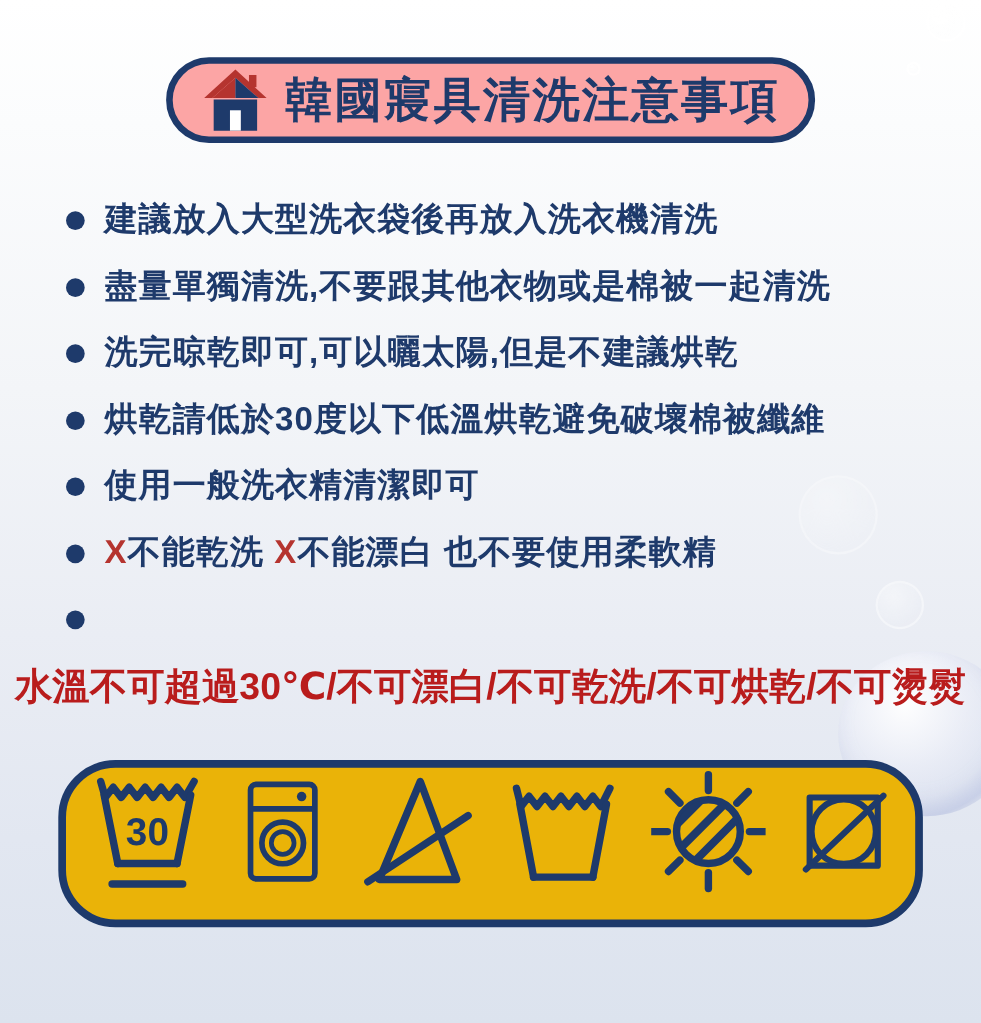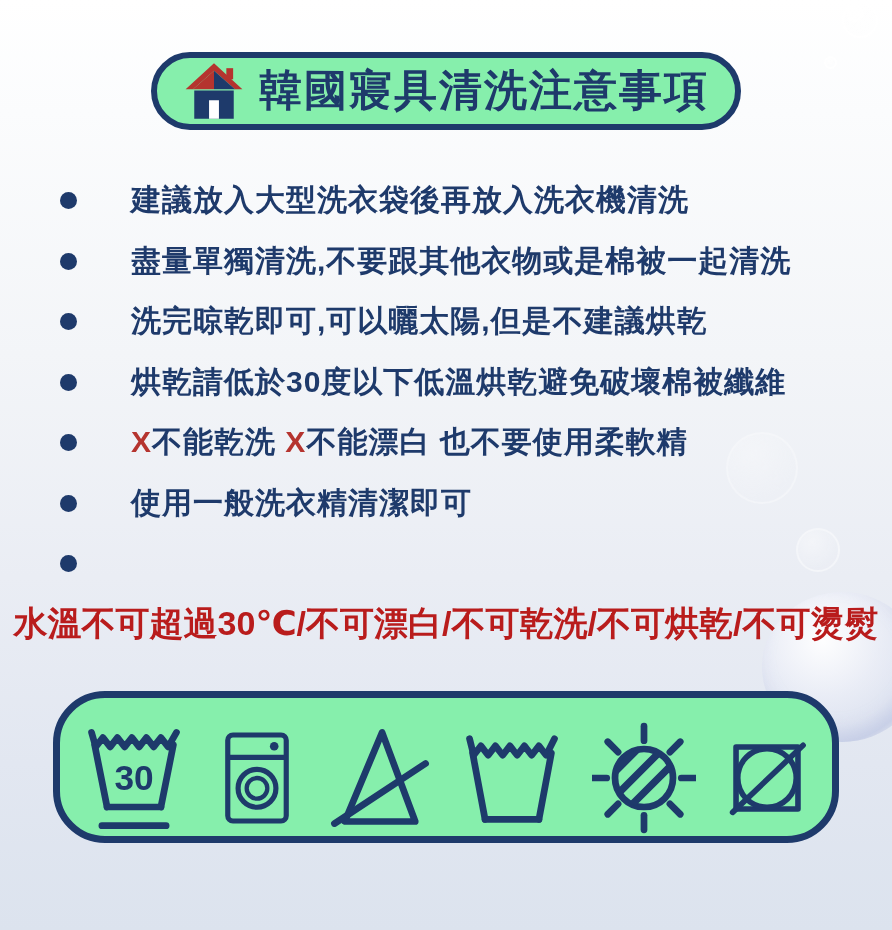--- a/index.html
+++ b/index.html
@@ -25,21 +25,21 @@
   .bubble-tr1 { left: 842px; top: 2px; width: 36px; height: 36px; }
   .bubble-tr2 { left: 824px; top: 56px; width: 13px; height: 13px; }
   .bubble-m1 { left: 726px; top: 432px; width: 72px; height: 72px; opacity: .35; }
   .bubble-m2 { left: 796px; top: 528px; width: 44px; height: 44px; opacity: .5; }
 
   
   .banner {
     position: relative;
     width: 590px; height: 78px;
     margin: 52px auto 0 auto;
-    background: #86efac;
+    background: #fca5a5;
     border: 6px solid #1e3a6b;
     border-radius: 42px;
     display: flex; align-items: center; justify-content: center;
     gap: 14px;
     z-index: 2;
   }
   .banner-title {
     color: #1e3a6b;
     font-size: 43px; font-weight: 900; letter-spacing: 2px;
     white-space: nowrap;
@@ -59,44 +59,43 @@
   .dot {
     width: 17px; height: 17px; border-radius: 50%;
     background: #1e3a6b; flex: 0 0 auto;
     margin: 8px 18px 0 0;
   }
   .btext {
     color: #1e3a6b;
     font-size: 30px; font-weight: 700; letter-spacing: 1px;
     line-height: 1.05;
     white-space: nowrap;
-    margin-left: 36px;
   }
   .btext .seg-red { color: #b5342f; }
   .btext.two-line { line-height: 1.58; }
 
   
   .warning {
     position: relative; z-index: 2;
     margin-top: 20px;
     text-align: center;
     color: #b91c1c;
     font-size: 34px; font-weight: 900; letter-spacing: 0px;
     white-space: nowrap;
   }
 
   
   .symbols-box {
     position: relative; z-index: 2;
     width: 786px; height: 152px;
     margin: 44px auto 0 auto;
-    background: #86efac;
+    background: #eab308;
     border: 7px solid #1e3a6b;
     border-radius: 52px;
-    display: flex; align-items: flex-end; justify-content: center;
+    display: flex; align-items: flex-start; justify-content: center;
     gap: 28px;
   }
   .care-icon { width: 104px; height: 116px; flex: 0 0 auto; }
   .care-icon.narrow { width: 86px; }
 </style>
 </head>
 <body>
 
 <div class="bubble bubble-big"></div>
 <div class="bubble bubble-ring bubble-tr1"></div>
@@ -132,25 +131,25 @@
     <li>
     <span class="dot"></span>
     <span class="btext">洗完晾乾即可,可以曬太陽,但是不建議烘乾</span>
   </li>
     <li>
     <span class="dot"></span>
     <span class="btext">烘乾請低於30度以下低溫烘乾避免破壞棉被纖維</span>
   </li>
     <li>
     <span class="dot"></span>
+    <span class="btext">使用一般洗衣精清潔即可</span>
+  </li>
+    <li>
+    <span class="dot"></span>
     <span class="btext"><span class="seg-red">X</span><span>不能乾洗 </span><span class="seg-red">X</span><span>不能漂白 也不要使用柔軟精</span></span>
-  </li>
-    <li>
-    <span class="dot"></span>
-    <span class="btext">使用一般洗衣精清潔即可</span>
   </li>
     <li>
     <span class="dot"></span>
   </li>
   </ul>
 
 <div class="warning">水溫不可超過30℃/不可漂白/不可乾洗/不可烘乾/不可燙熨</div>
 
 <div class="symbols-box">
 

